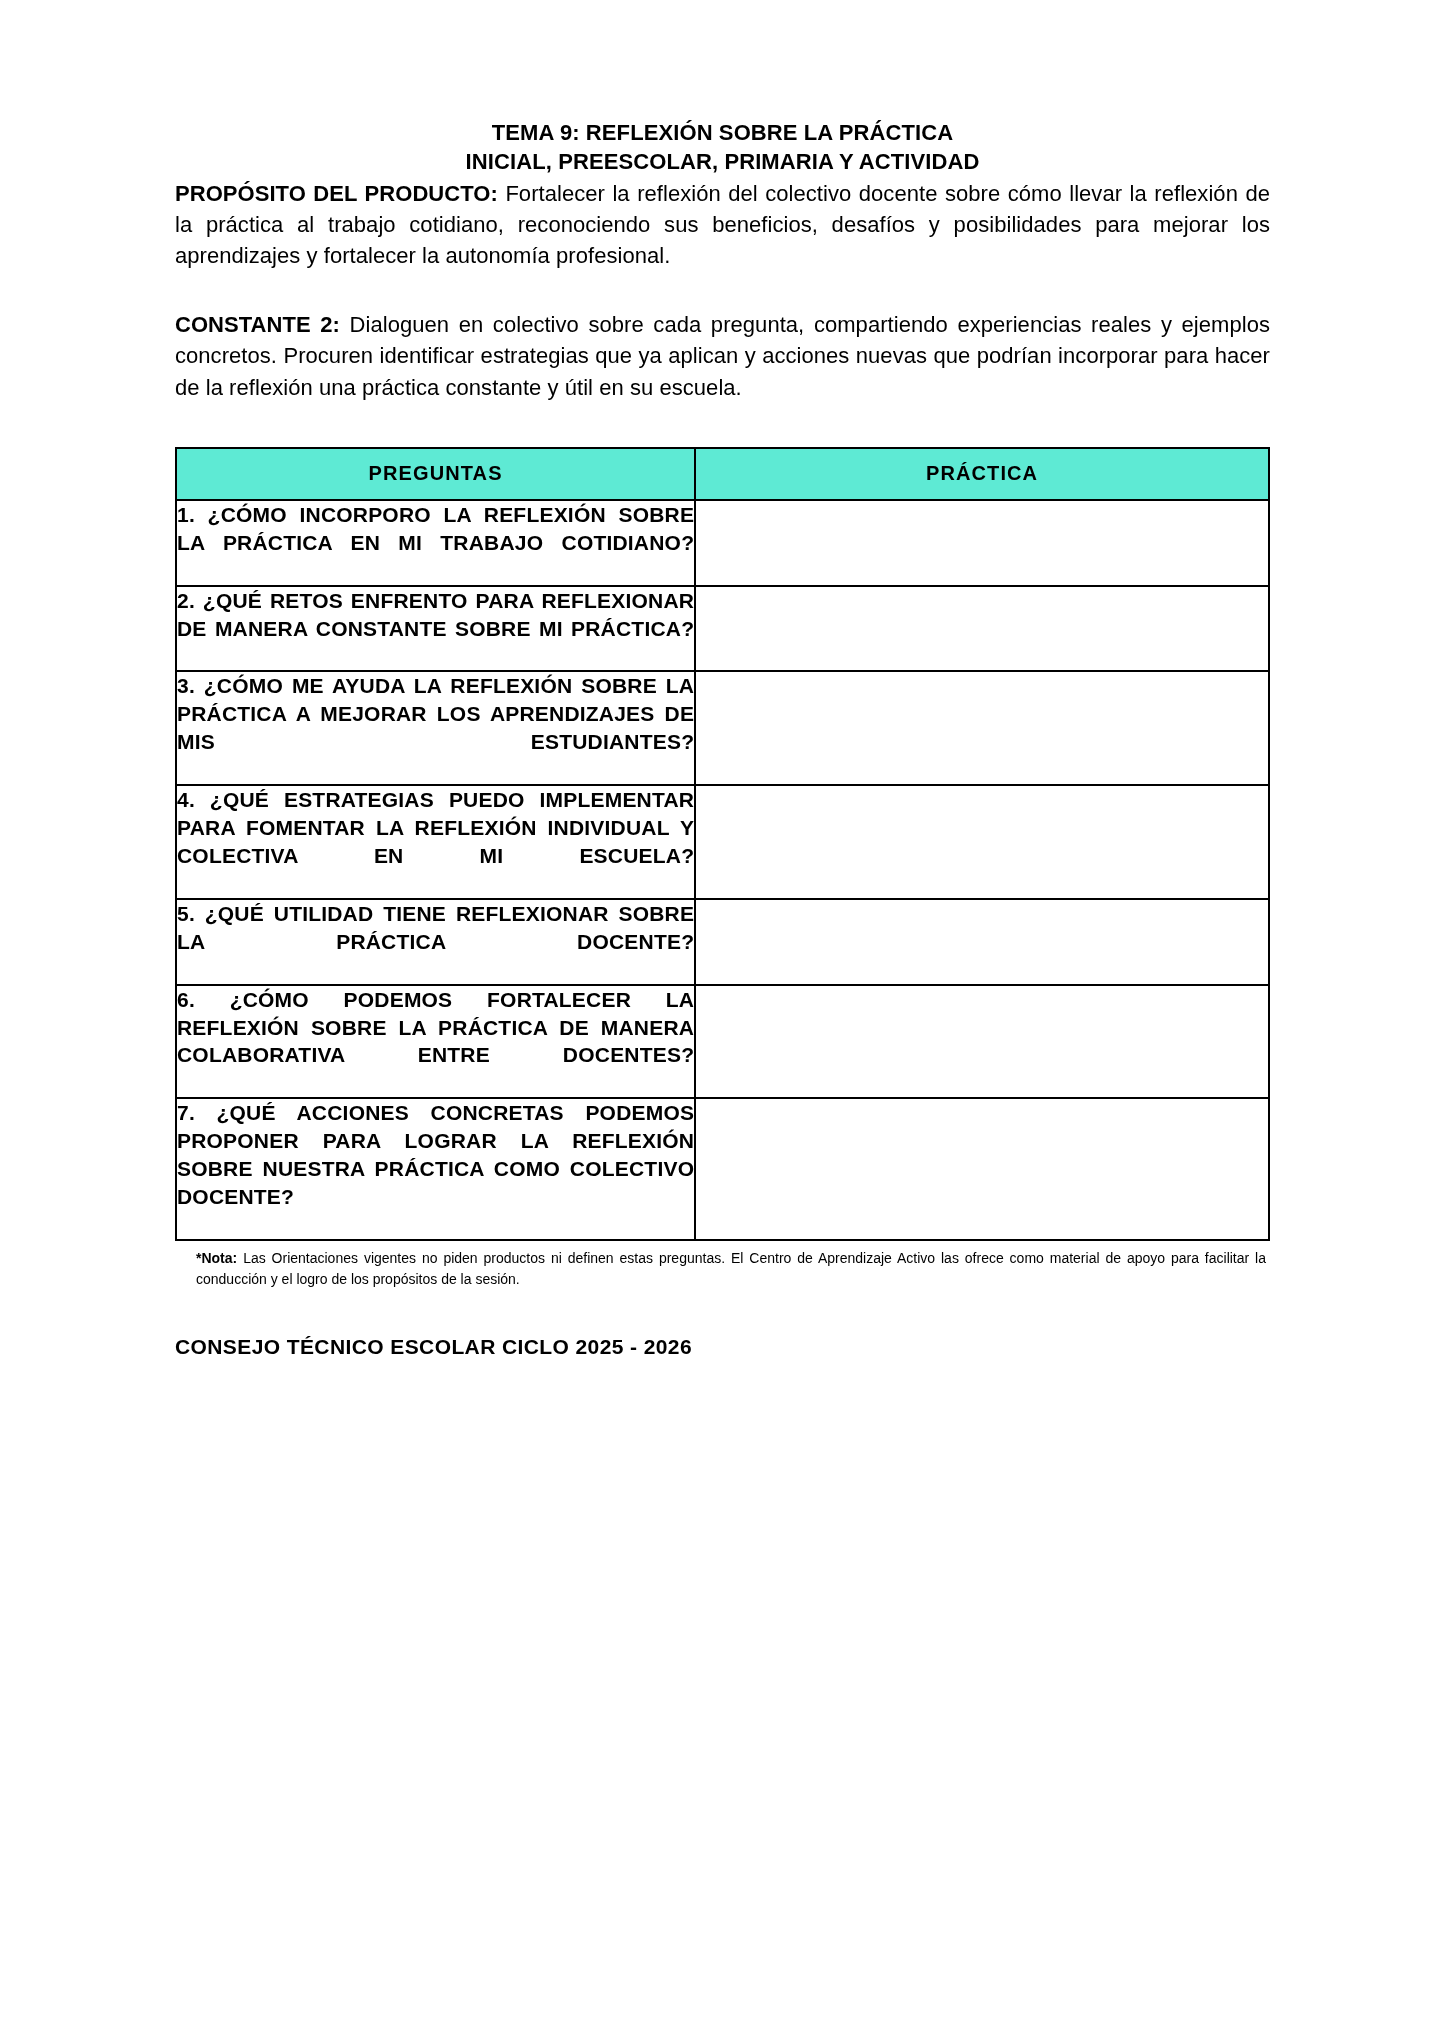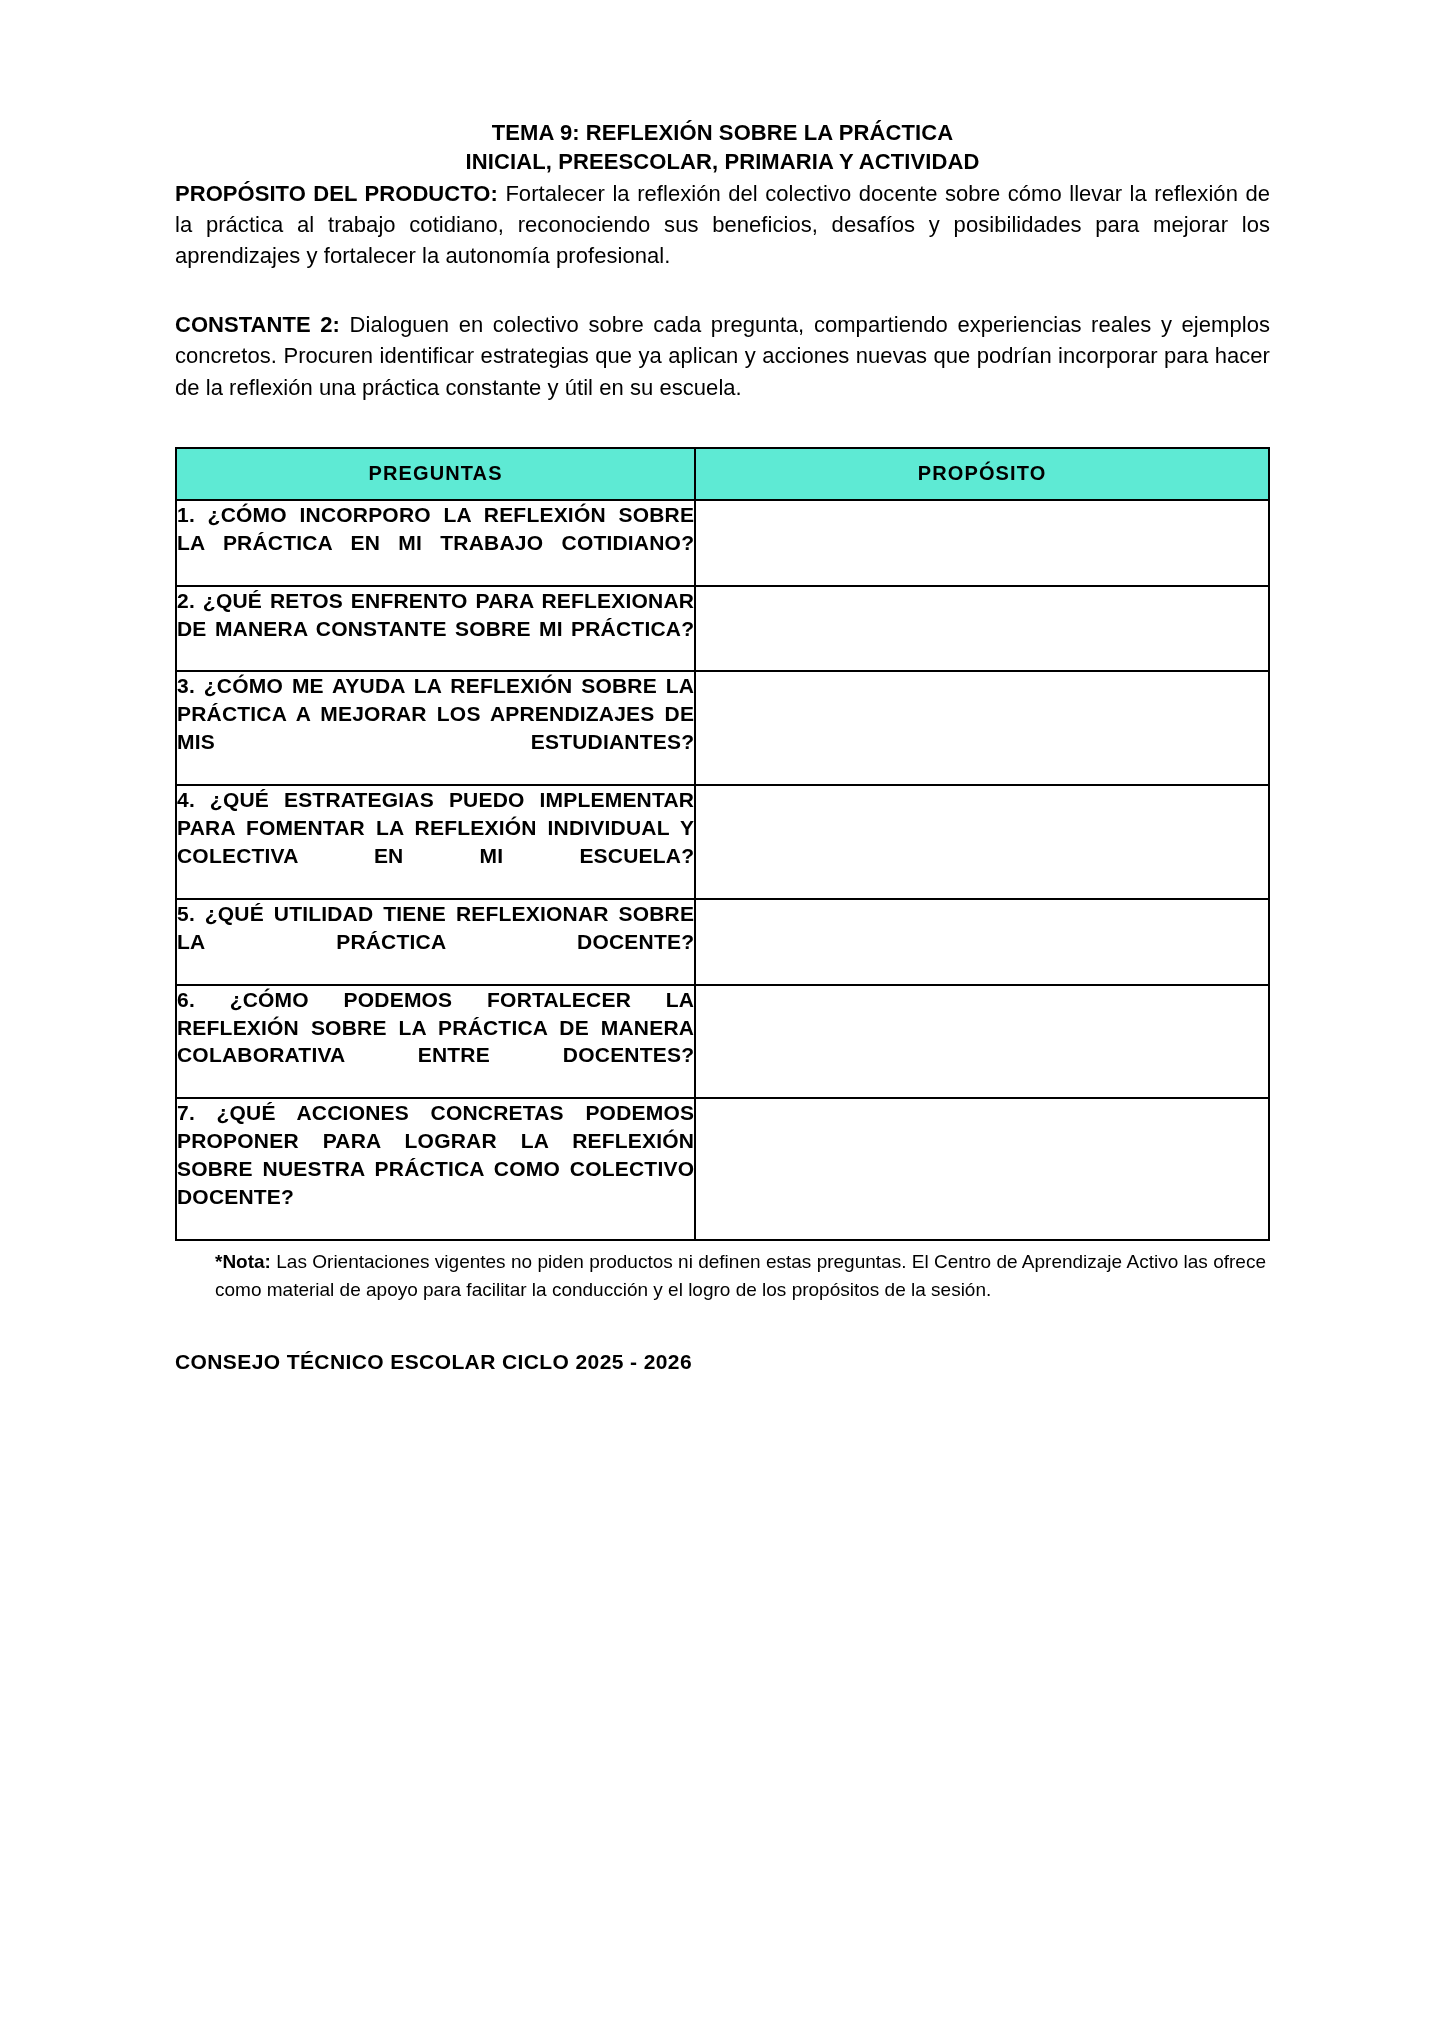--- a/index.html
+++ b/index.html
@@ -88,25 +88,25 @@
   .qcell::after {
     content: "";
     display: inline-block;
     width: 100%;
   }
   .rcell {
     padding: 8px;
   }
   
   .note {
-    font-size: 19px;
+    font-size: 14px;
     line-height: 1.48;
     text-align: justify;
     text-justify: inter-word;
-    margin: 7px 0 0 40px;
+    margin: 7px 0 0 21px;
     padding-right: 4px;
   }
   .note .lbl { font-weight: bold; }
   .footer {
     text-align: left;
     font-weight: bold;
     font-size: 21px;
     letter-spacing: 0.4px;
     margin-top: 46px;
     padding-bottom: 40px;
@@ -127,21 +127,21 @@
   <p class="para activity"><span class="lbl">CONSTANTE 2:</span><span> Dialoguen en colectivo sobre cada pregunta, compartiendo experiencias reales y ejemplos concretos. Procuren identificar estrategias que ya aplican y acciones nuevas que podrían incorporar para hacer de la reflexión una práctica constante y útil en su escuela.</span></p>
 
   <table class="qtable">
     <colgroup>
       <col class="col-q">
       <col class="col-r">
     </colgroup>
     <thead>
       <tr>
         <th>PREGUNTAS</th>
-        <th>PROPÓSITO</th>
+        <th>PRÁCTICA</th>
       </tr>
     </thead>
     <tbody>
       <tr>
         <td class="qcell">1. ¿CÓMO INCORPORO LA REFLEXIÓN SOBRE LA PRÁCTICA EN MI TRABAJO COTIDIANO?</td>
         <td class="rcell"></td>
       </tr>
       <tr>
         <td class="qcell">2. ¿QUÉ RETOS ENFRENTO PARA REFLEXIONAR DE MANERA CONSTANTE SOBRE MI PRÁCTICA?</td>
         <td class="rcell"></td>

